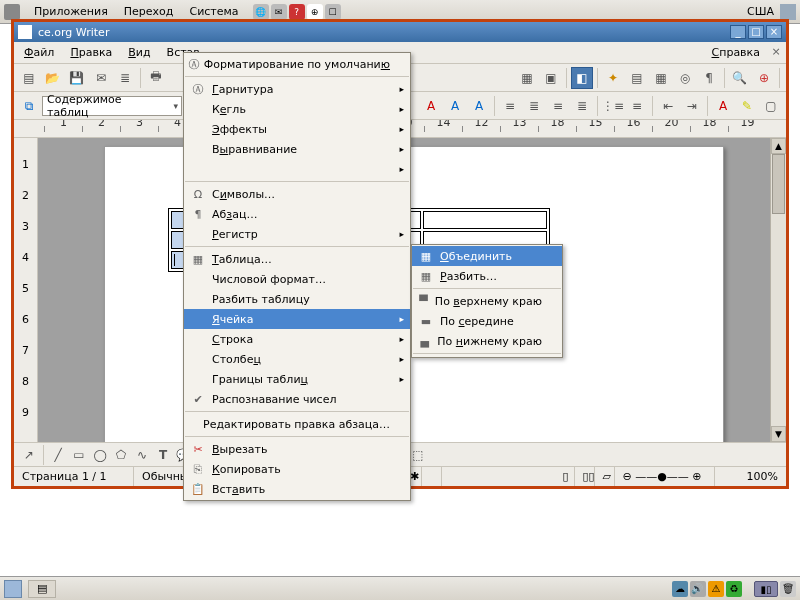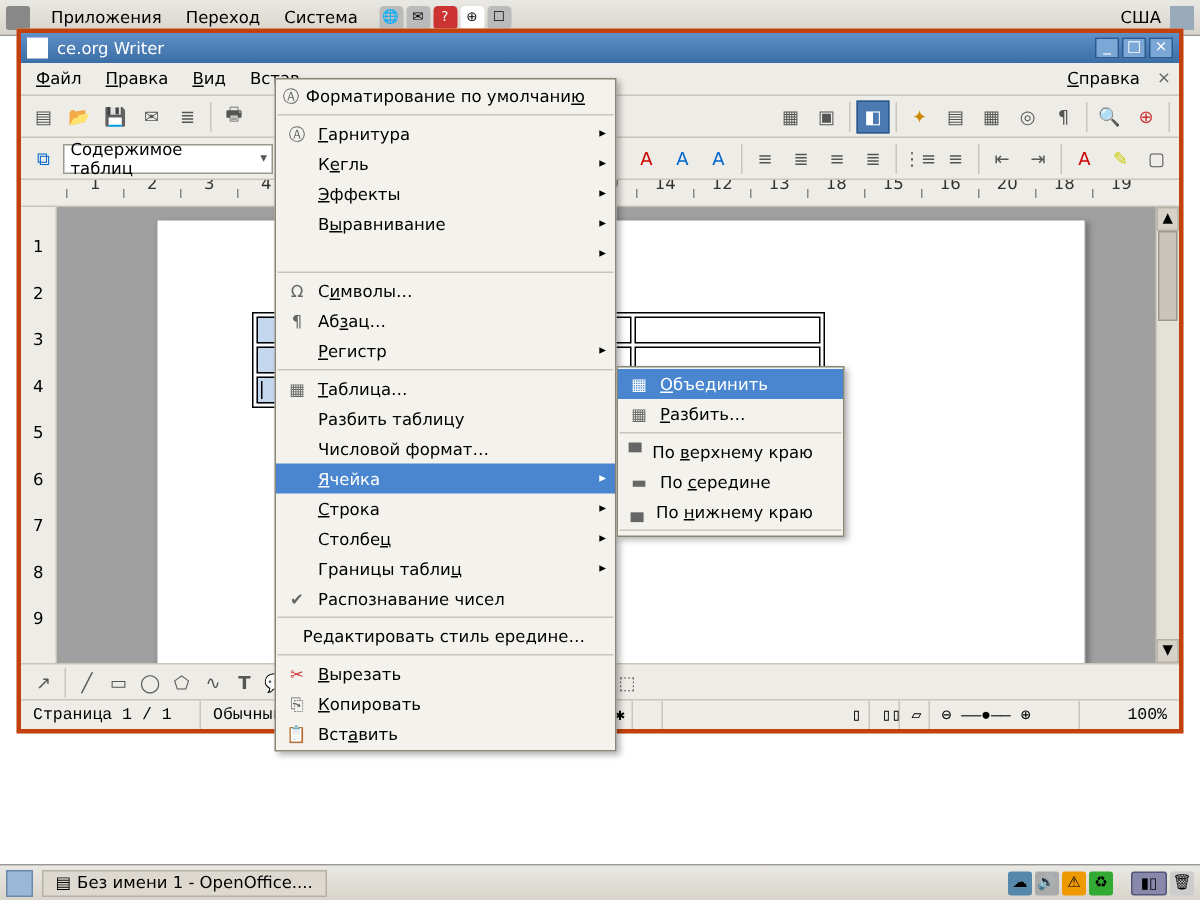--- a/index.html
+++ b/index.html
@@ -55,21 +55,21 @@
 .vscroll{position:absolute; right:0; top:0; bottom:0; width:16px; background:#e4e1d8; border-left:1px solid #b5b1a6;}
 .vscroll .arrow{height:16px; background:#d6d2c7; border:1px solid #b5b1a6; text-align:center; font-size:9px; line-height:14px;}
 .vscroll .thumb{ position:absolute; top:16px; height:60px; left:1px; right:1px; background:#c9c5bb; border:1px solid #9c988e;}
 
 
 .drawbar{ height:24px; background:#eeece7; border-top:1px solid #c9c5bb; display:flex; align-items:center; gap:3px; padding:0 6px;}
 .drawbar .db{ width:18px; height:18px; display:flex; align-items:center; justify-content:center; font-size:12px; color:#555;}
 
 
 .statusbar{ height:20px; background:#eeece7; border-top:1px solid #c9c5bb; display:flex; align-items:center; font-size:10px;}
-.statusbar > div{ padding:0 8px; border-right:1px solid #c9c5bb; height:100%; display:flex; align-items:center;font-family:Liberation Mono, monospace;}
+.statusbar > div{ padding:0 8px; border-right:1px solid #c9c5bb; height:100%; display:flex; align-items:center;}
 .statusbar .flex{flex:1; border-right:none;}
 .statusbar .zoom{border:none; margin-left:auto;padding-left:32px;}
 
 
 .gnome-bottom{ position:absolute; left:0; right:0; bottom:0; height:24px; background:linear-gradient(#eae8e3,#d8d4cb); border-top:1px solid #999; display:flex; align-items:center; padding:0 4px;}
 .gnome-bottom .task{ height:18px; border:1px solid #b5b1a6; background:#ddd9d0; padding:0 8px; display:flex; align-items:center; gap:4px; margin-left:6px;}
 .gnome-bottom .sys{ margin-left:auto; display:flex; gap:2px;}
 .gnome-bottom .sys span{ width:16px; height:16px; display:inline-block; border-radius:2px; text-align:center; font-size:10px; line-height:16px;}
 .desktop-btn{width:18px;height:18px;background:#9cb8d9;border:1px solid #6a88aa;}
 
@@ -366,25 +366,25 @@
       <span data-bind-html="ctx.case"><u>Р</u>егистр</span>
       <span class="arrow">▸</span>
     </div>
   <div class="sep"></div>
   <div class="row">
       <span class="ico">▦</span>
       <span data-bind-html="ctx.table"><u>Т</u>аблица…</span>
     </div>
   <div class="row">
       <span class="ico"></span>
+      <span data-bind-html="ctx.number_format">Числовой формат…</span>
+    </div>
+  <div class="row">
+      <span class="ico"></span>
       <span data-bind-html="ctx.split_table">Разбить таблицу</span>
-    </div>
-  <div class="row">
-      <span class="ico"></span>
-      <span data-bind-html="ctx.number_format">Числовой формат…</span>
     </div>
   <div class="row hover">
       <span class="ico"></span>
       <span data-bind-html="ctx.cell"><u>Я</u>чейка</span>
       <span class="arrow">▸</span>
     </div>
   <div class="row">
       <span class="ico"></span>
       <span data-bind-html="ctx.row"><u>С</u>трока</span>
       <span class="arrow">▸</span>
@@ -399,21 +399,21 @@
       <span data-bind-html="ctx.borders">Границы табли<u>ц</u></span>
       <span class="arrow">▸</span>
     </div>
   <div class="row">
       <span class="ico chk">✔</span>
       <span data-bind-html="ctx.number_recognition">Распознавание чисел</span>
     </div>
   <div class="sep"></div>
   <div class="row">
       <span class="ico"></span>
-      <span data-bind-html="ctx.edit_para_style">Редактировать стиль ередине…</span>
+      <span data-bind-html="ctx.edit_para_style">Редактировать правка абзаца…</span>
     </div>
   <div class="sep"></div>
   <div class="row">
       <span class="ico" style="color:#c33">✂</span>
       <span data-bind-html="ctx.cut"><u>В</u>ырезать</span>
     </div>
   <div class="row">
       <span class="ico">⎘</span>
       <span data-bind-html="ctx.copy"><u>К</u>опировать</span>
     </div>
@@ -445,21 +445,20 @@
       <span class="ico">▄</span>
       <span data-bind-html="submenu.bottom">По <u>н</u>ижнему краю</span>
     </div>
   <div class="sep"></div>
 </div>
 
 <div class="gnome-bottom">
   <div class="desktop-btn"></div>
   <div class="task">
     <span>▤</span>
-    <span data-bind="gnome.task">Без имени 1 - OpenOffice....</span>
   </div>
   <div class="sys">
     <span style="background:#58a">☁</span>
     <span style="background:#aaa">🔊</span>
     <span style="background:#e90;color:#000">⚠</span>
     <span style="background:#3a3">♻</span>
     <span style="width:8px"></span>
     <span style="width:24px;background:#88a;border:1px solid #557">▮▯</span>
     <span style="background:#ccc">🗑</span>
   </div>

